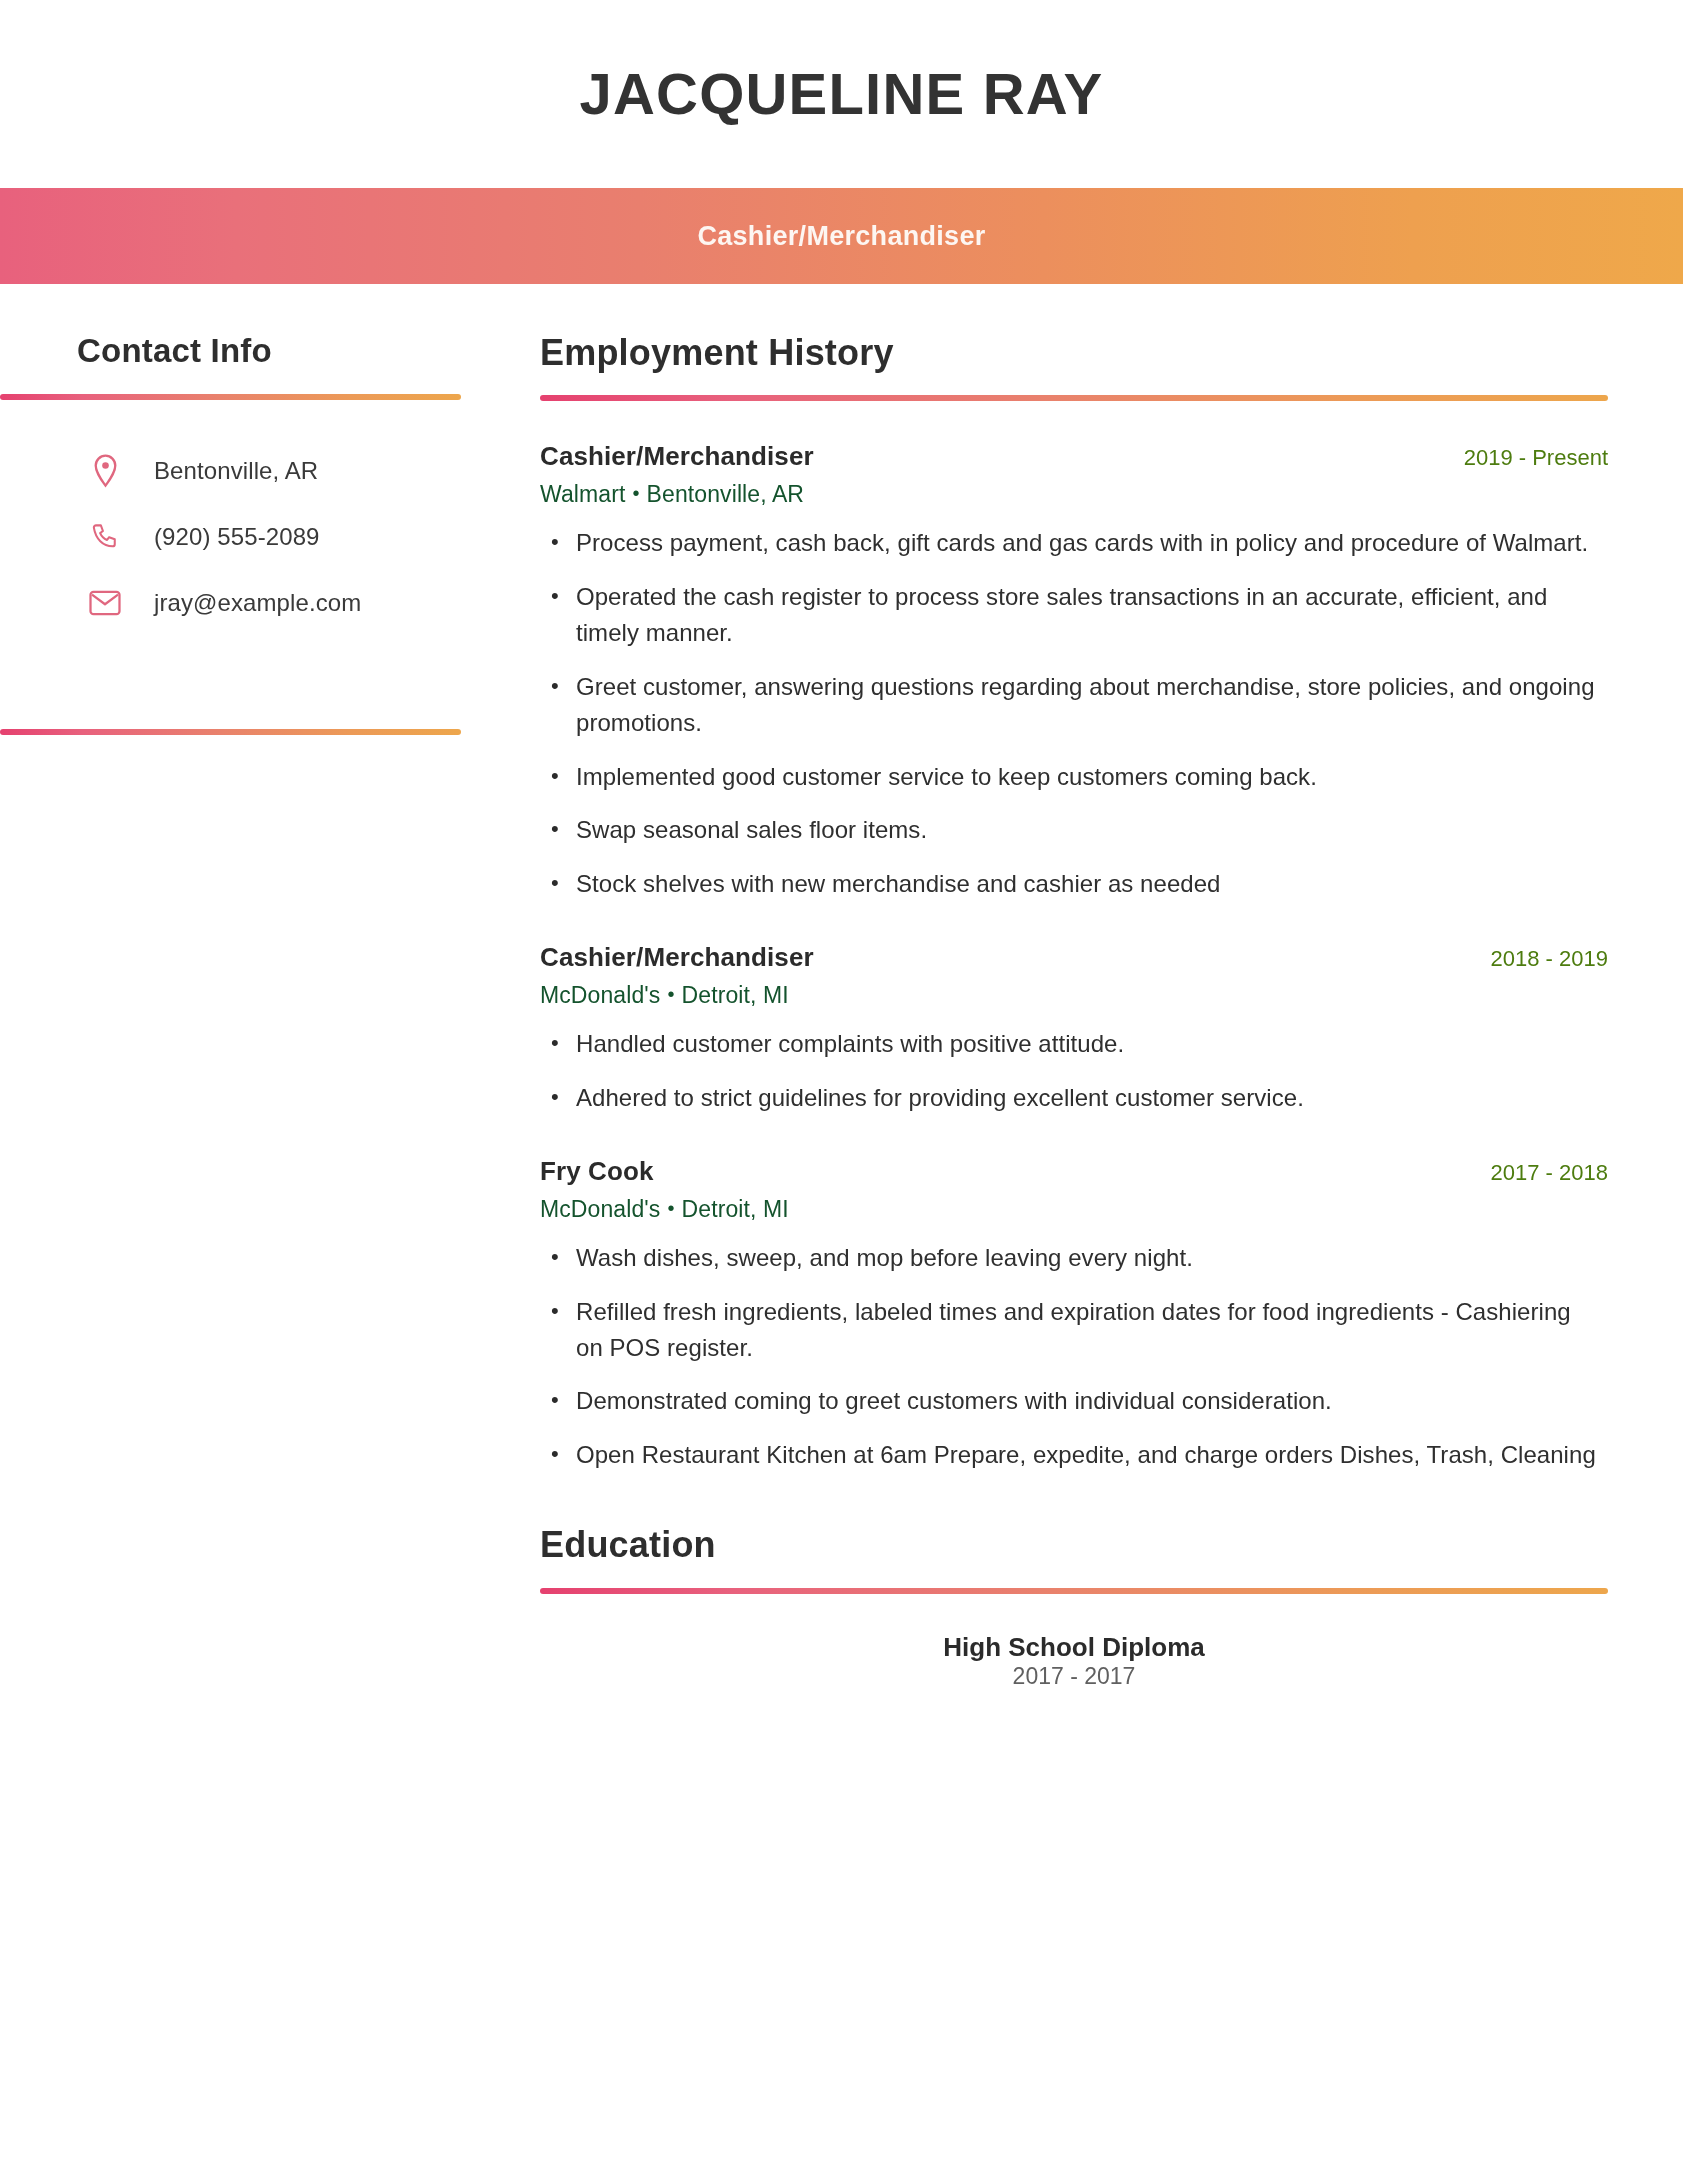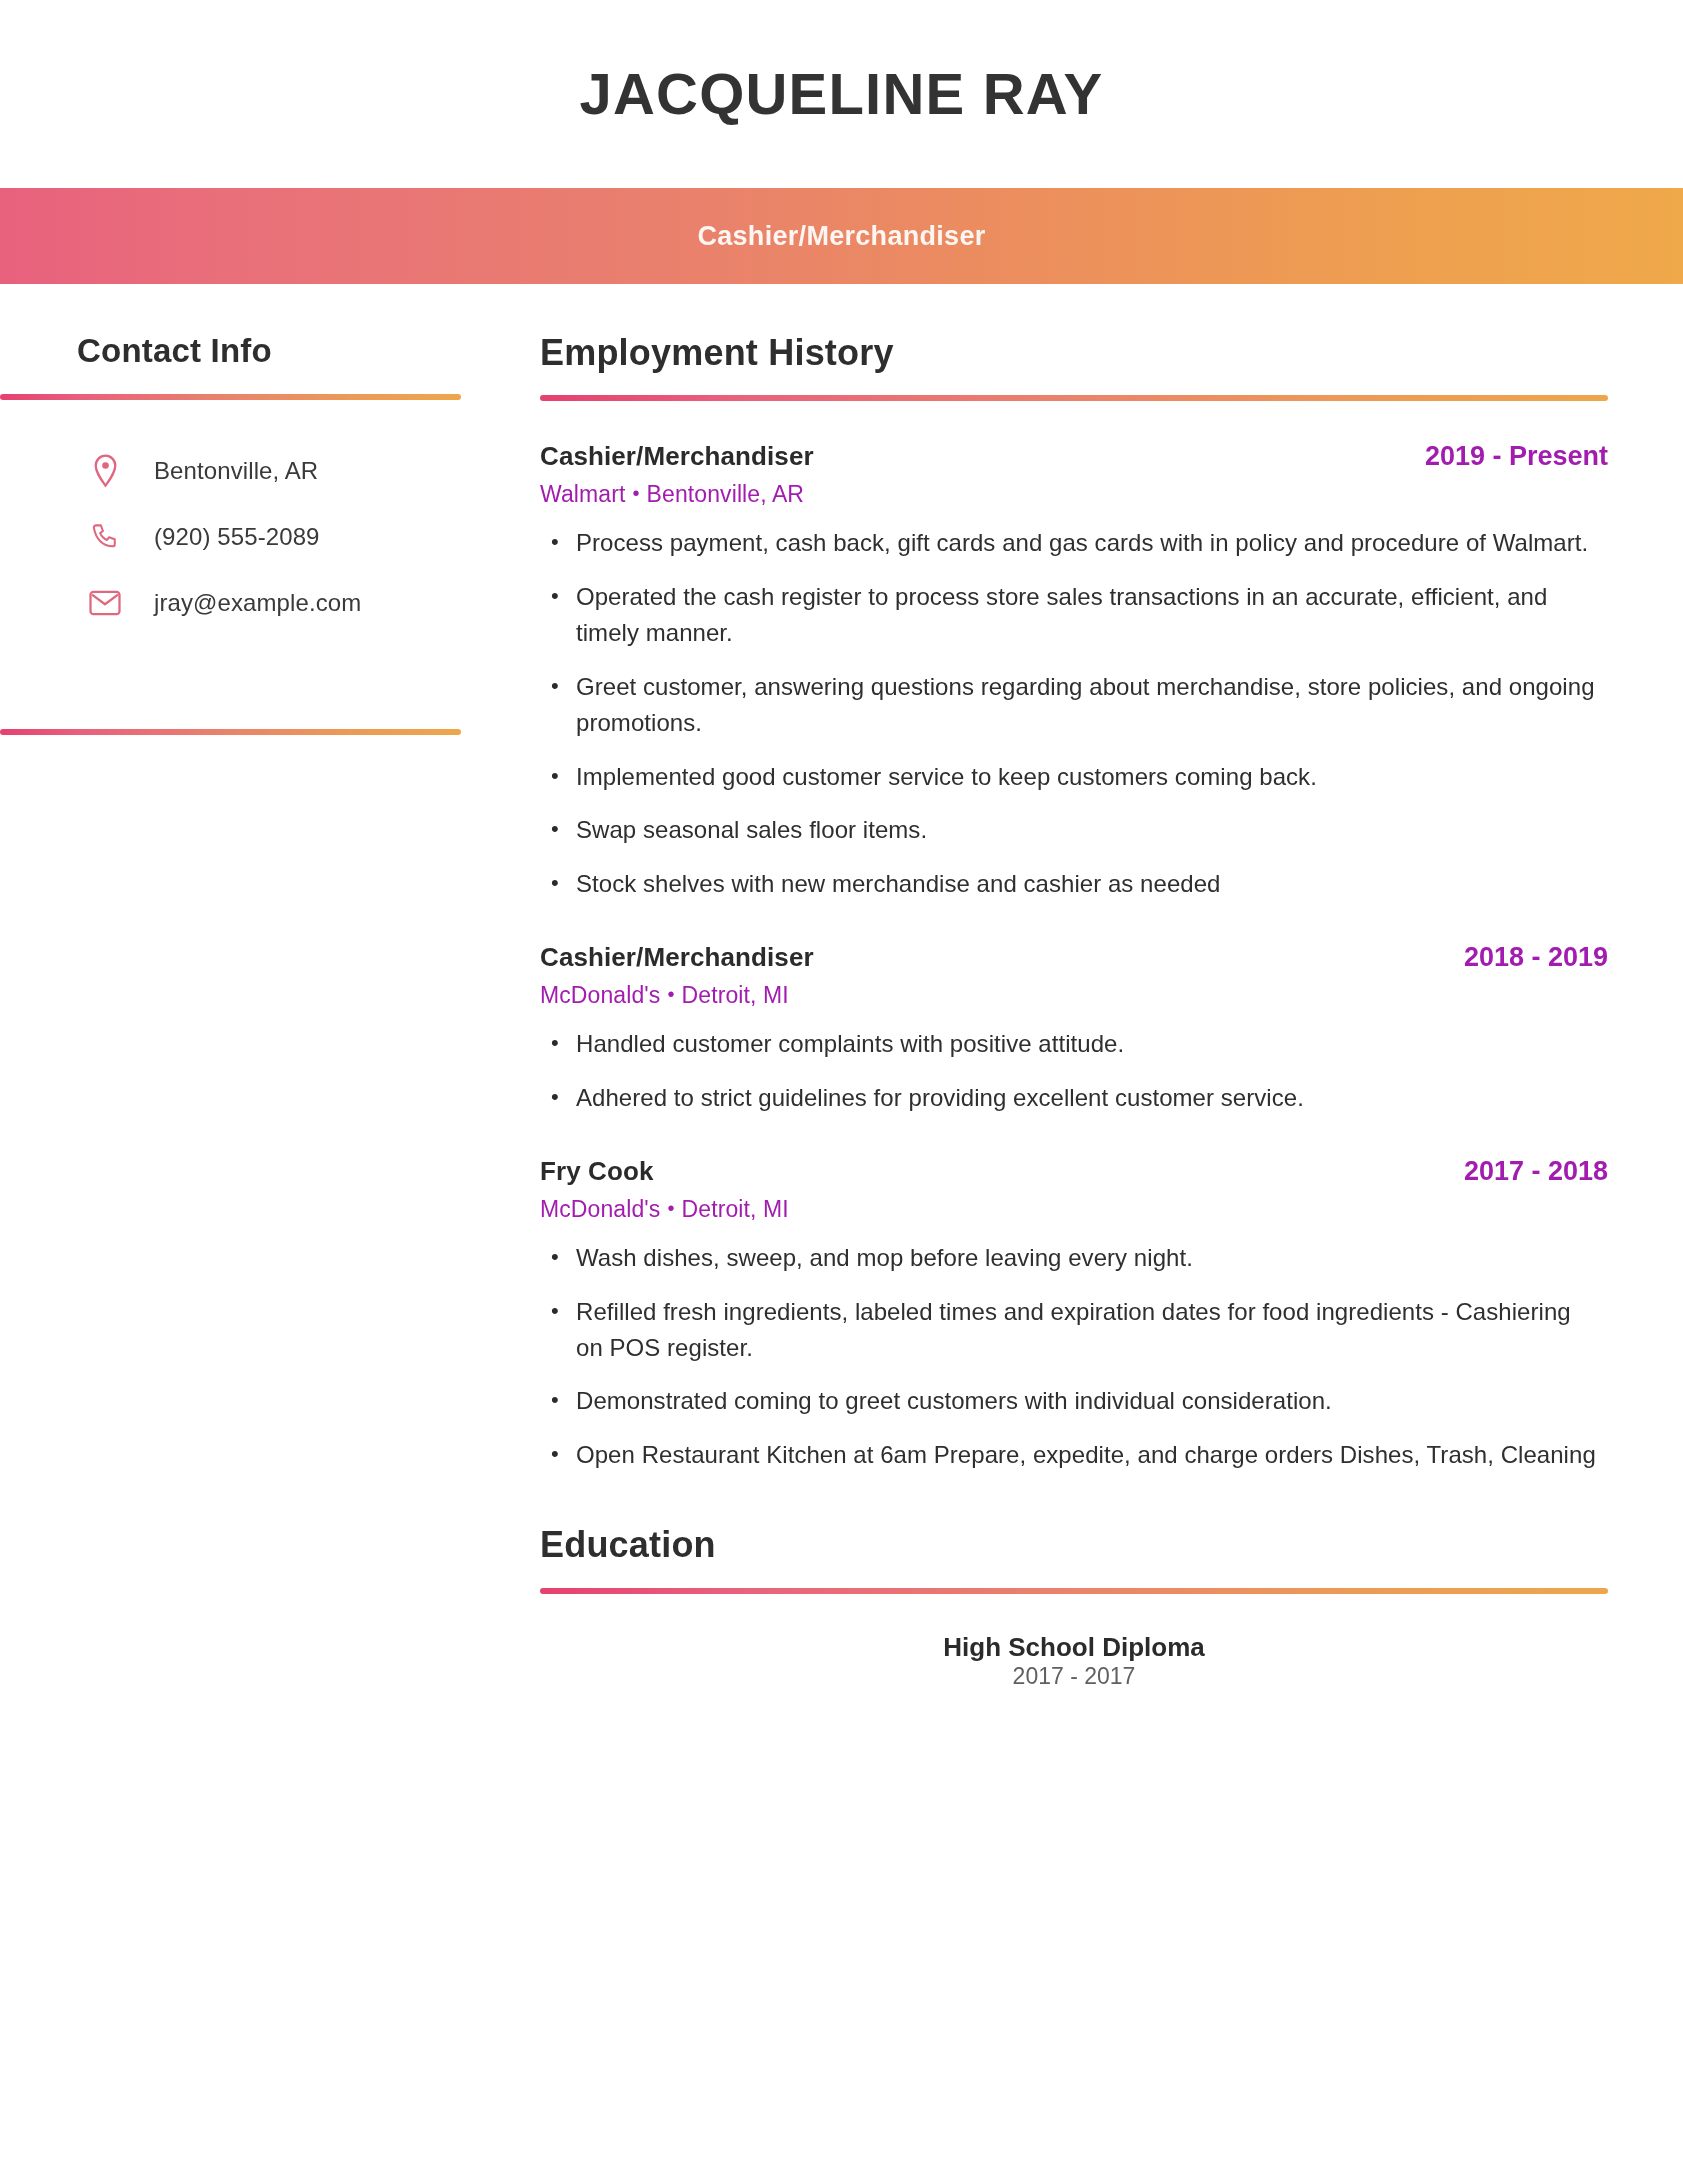--- a/index.html
+++ b/index.html
@@ -161,31 +161,30 @@
   }
 
   .job-title {
     font-size: 26px;
     font-weight: 700;
     color: #2b2b2b;
     letter-spacing: 0.1px;
   }
 
   .job-dates {
-    font-size: 27px;
-    color: #a21caf;
+    font-size: 22px;
+    color: #4d7c0f;
     white-space: nowrap;
     padding-left: 30px;
-    font-weight: bold;
   }
 
   .job-sub {
     margin-top: 9px;
     font-size: 23px;
-    color: #a21caf;
+    color: #14532d;
     letter-spacing: 0.1px;
   }
 
   .job-sub .dot {
     display: inline-block;
     padding: 0 7px;
     font-size: 20px;
     vertical-align: 2px;
   }
 

